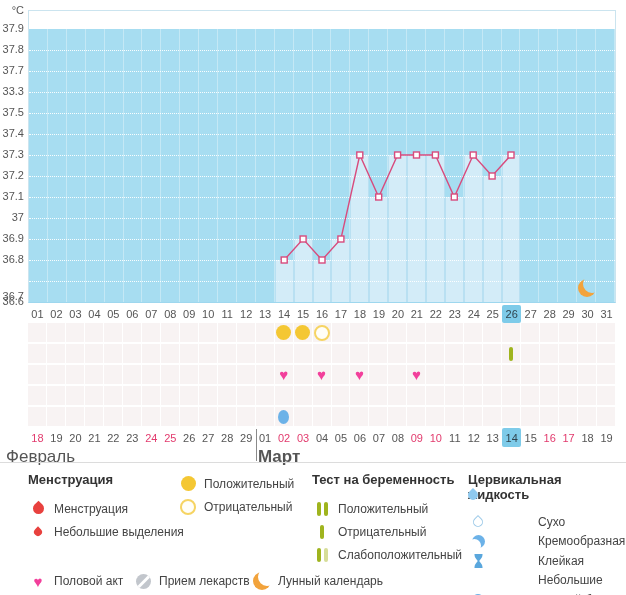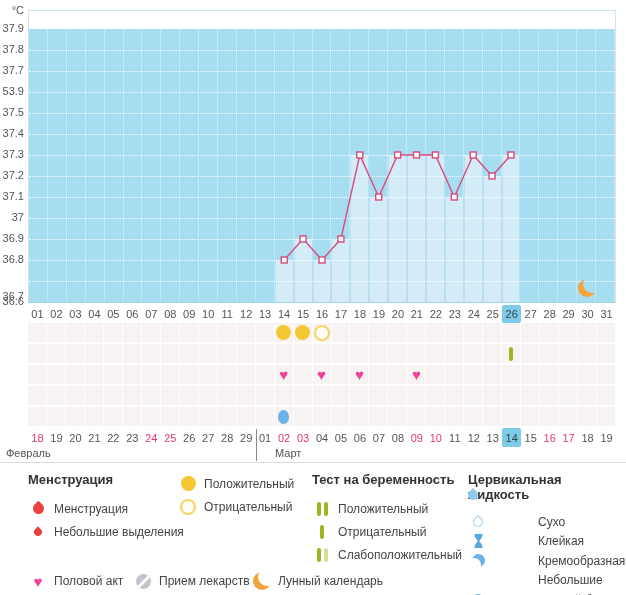--- a/index.html
+++ b/index.html
@@ -24,21 +24,21 @@
   .daycell{flex:1;display:flex;align-items:center;justify-content:center;
            font-size:11px;color:#555;border-radius:2px;}
   .daycell.sel{background:var(--selected-blue);color:#30444e;}
   .daycell.wknd{color:var(--weekend-red);}
   
   .mgrid{position:absolute;left:28px;top:323px;width:588px;}
   .mrow{display:flex;height:21px;}
   .mcell{flex:1;background:var(--row-pink);border-right:1px solid #fff;border-bottom:2px solid #fff;
          box-sizing:border-box;display:flex;align-items:center;justify-content:center;}
   
-  .monthlbl{position:absolute;font-size:11px;color:#555;}
+  .monthlbl{position:absolute;font-size:17px;color:#555;}
   .mdivider{position:absolute;width:1px;background:#8a8a8a;}
   .sep{position:absolute;left:0;width:626px;border-top:1px solid #dcdcdc;}
   
   .lcol{position:absolute;top:472px;}
   .lhead{font-size:13px;font-weight:bold;color:#333;margin-bottom:10px;}
   .litem{display:flex;align-items:center;height:23px;}
   .lcol.tight .litem{height:19.5px;gap:44px;}
   .licon{width:20px;display:flex;align-items:center;justify-content:center;margin-right:6px;flex:none;}
   .llabel{font-size:12px;color:#444;white-space:nowrap;}
   .lfootitem{position:absolute;top:571px;display:flex;align-items:center;height:20px;}
@@ -63,21 +63,21 @@
 </style>
 </head>
 <body>
 
 <div id="app">
   <div class="yaxis">
     <div class="yunit">°C</div>
   <div class="ytick" style="top: 22px;">37.9</div>
       <div class="ytick" style="top: 43px;">37.8</div>
       <div class="ytick" style="top: 64px;">37.7</div>
-      <div class="ytick" style="top: 85px;">53.9</div>
+      <div class="ytick" style="top: 85px;">33.3</div>
       <div class="ytick" style="top: 106px;">37.5</div>
       <div class="ytick" style="top: 127px;">37.4</div>
       <div class="ytick" style="top: 148px;">37.3</div>
       <div class="ytick" style="top: 169px;">37.2</div>
       <div class="ytick" style="top: 190px;">37.1</div>
       <div class="ytick" style="top: 211px;">37</div>
       <div class="ytick" style="top: 232px;">36.9</div>
       <div class="ytick" style="top: 253px;">36.8</div>
       <div class="ytick" style="top: 290px; margin-left: 15px;">36.7</div>
       <div class="ytick" style="top: 295px;">36.6</div>
@@ -406,21 +406,21 @@
       <div class="daycell sel">14</div>
       <div class="daycell">15</div>
       <div class="daycell wknd">16</div>
       <div class="daycell wknd">17</div>
       <div class="daycell">18</div>
       <div class="daycell">19</div>
     </div>
   <div id="months">
       <div class="monthlbl" style="left: 6px; top: 447px;">Февраль</div>
       <div class="mdivider" style="left: 255.613px; top: 429px; height: 32px;"></div>
-      <div class="monthlbl" style="left: 275px; top: 447px;">Март</div>
+      <div class="monthlbl" style="left: 258px; top: 447px; font-weight: bold;">Март</div>
     </div>
   <div class="sep" style="top:462px;"></div>
   <div id="legend">
       <div class="lcol" style="left: 28px;">
         <div class="lhead">Менструация</div>
         <div class="litem">
           <div class="licon">
             <div class="drop red"></div>
           </div>
           <span class="llabel">Менструация</span>
@@ -476,34 +476,34 @@
       <div class="lcol tight" style="left: 468px;">
         <div class="lhead">Цервикальная жидкость</div>
         <div class="litem">
           <div class="licon">
             <div class="drop outline"></div>
           </div>
           <span class="llabel">Сухо</span>
         </div>
         <div class="litem">
           <div class="licon">
+            <div class="blob-creamy"></div>
+          </div>
+          <span class="llabel">Кремообразная</span>
+        </div>
+        <div class="litem">
+          <div class="licon">
             <svg width="11" height="14" viewBox="0 0 10 14">
               <path d="M1 0 h8 v1 c0 3 -2.6 4.6 -3.3 6 c0.7 1.4 3.3 3 3.3 6 v1 h-8 v-1 c0 -3 2.6 -4.6 3.3 -6 c-0.7 -1.4 -3.3 -3 -3.3 -6 z" fill="#5aa7dd"></path>
             </svg>
           </div>
           <span class="llabel">Клейкая</span>
         </div>
         <div class="litem">
           <div class="licon">
-            <div class="blob-creamy"></div>
-          </div>
-          <span class="llabel">Кремообразная</span>
-        </div>
-        <div class="litem">
-          <div class="licon">
             <div class="drop blue"></div>
           </div>
           <span class="llabel">Небольшие</span>
         </div>
         <div class="litem">
           <div class="licon">
             <div class="c-blue"></div>
           </div>
           <span class="llabel">Яичный белок</span>
         </div>

